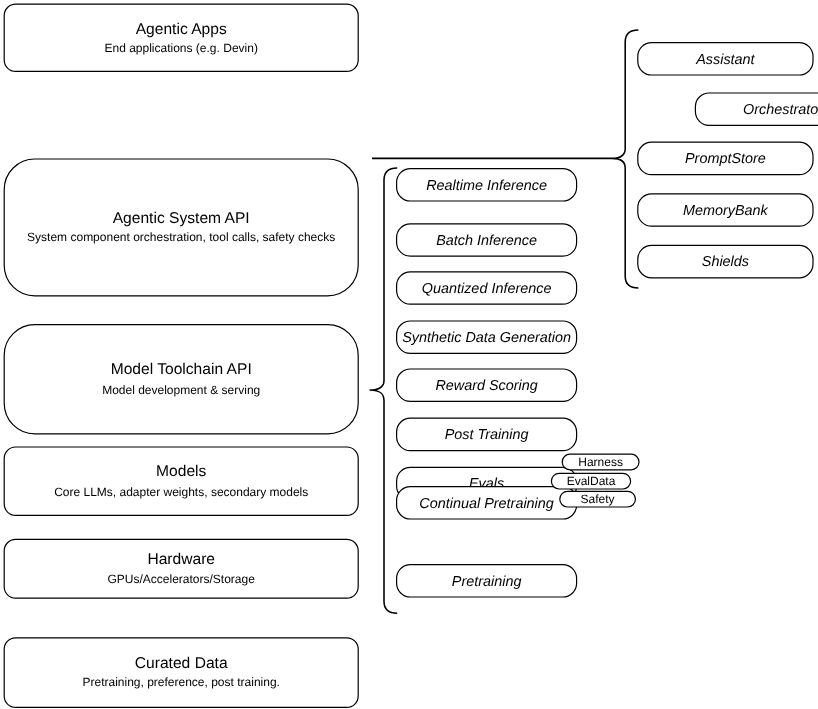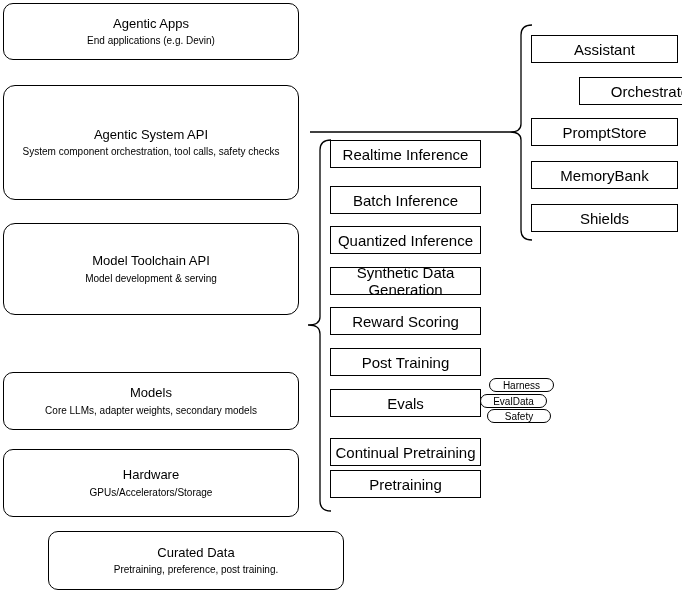--- a/index.html
+++ b/index.html
@@ -32,48 +32,48 @@
     line-height: 1.25;
   }
   .node .subtitle {
     font-size: 10px;
     line-height: 1.3;
     margin-top: 2px;
   }
   
   .lbox { left: 3px; width: 296px; }
   .r-small { border-radius: 10px; }
-  .r-big { border-radius: 12px; }
+  .r-big { border-radius: 26px; margin-top: 47px; }
   
   .item {
     position: absolute;
     box-sizing: border-box;
     background: #ffffff;
     border: 1.5px solid #000000;
-    border-radius: 0;
+    border-radius: 12px;
     display: flex;
     justify-content: center;
     align-items: center;
     text-align: center;
-    font-size: 15px;
+    font-size: 12px;
+    font-style: italic;
   }
   .mid { left: 330px; width: 151px; height: 28px; }
   .right { left: 531px; width: 147px; height: 28px; }
   .pill {
     position: absolute;
     box-sizing: border-box;
     background: #ffffff;
     border: 1.3px solid #000000;
     border-radius: 999px;
     display: flex;
     justify-content: center;
     align-items: center;
     font-size: 10px;
     z-index: 3;
-    margin-left: 21px;
   }
   .overlay {
     position: absolute;
     left: 0; top: 0;
     width: 682px; height: 591px;
     pointer-events: none;
   }
 </style>
 </head>
 <body>
@@ -102,26 +102,26 @@
   <div class="node lbox r-big" style="top:223px; height:92px;">
     <div class="title">Model Toolchain API</div>
     <div class="subtitle">Model development &amp; serving</div>
   </div>
 
   <div class="node lbox r-small" style="top:372px; height:58px;">
     <div class="title">Models</div>
     <div class="subtitle">Core LLMs, adapter weights, secondary models</div>
   </div>
 
-  <div class="node lbox r-small" style="top:449px; height:68px;">
+  <div class="node lbox r-small" style="top:449px; height:50px;">
     <div class="title">Hardware</div>
     <div class="subtitle">GPUs/Accelerators/Storage</div>
   </div>
 
-  <div class="node lbox r-small" style="top:531px; height:59px;margin-left:45px;">
+  <div class="node lbox r-small" style="top:531px; height:59px;">
     <div class="title">Curated Data</div>
     <div class="subtitle">Pretraining, preference, post training.</div>
   </div>
 
   <div class="item mid" style="top:140px;">
     <span>Realtime Inference</span>
   </div>
   <div class="item mid" style="top:186px;">
     <span>Batch Inference</span>
   </div>
@@ -133,21 +133,21 @@
   </div>
   <div class="item mid" style="top:307px;">
     <span>Reward Scoring</span>
   </div>
   <div class="item mid" style="top:348px;">
     <span>Post Training</span>
   </div>
   <div class="item mid" style="top:389px;">
     <span>Evals</span>
   </div>
-  <div class="item mid" style="top:438px;">
+  <div class="item mid" style="top:405px;">
     <span>Continual Pretraining</span>
   </div>
   <div class="item mid" style="top:470px;justify-content:center;">
     <span>Pretraining</span>
   </div>
 
   <div class="pill" style="left:468px; top:378px; width:65px; height:14px;">
     <span>Harness</span>
   </div>
   <div class="pill" style="left:459px; top:394px; width:67px; height:14px;">

